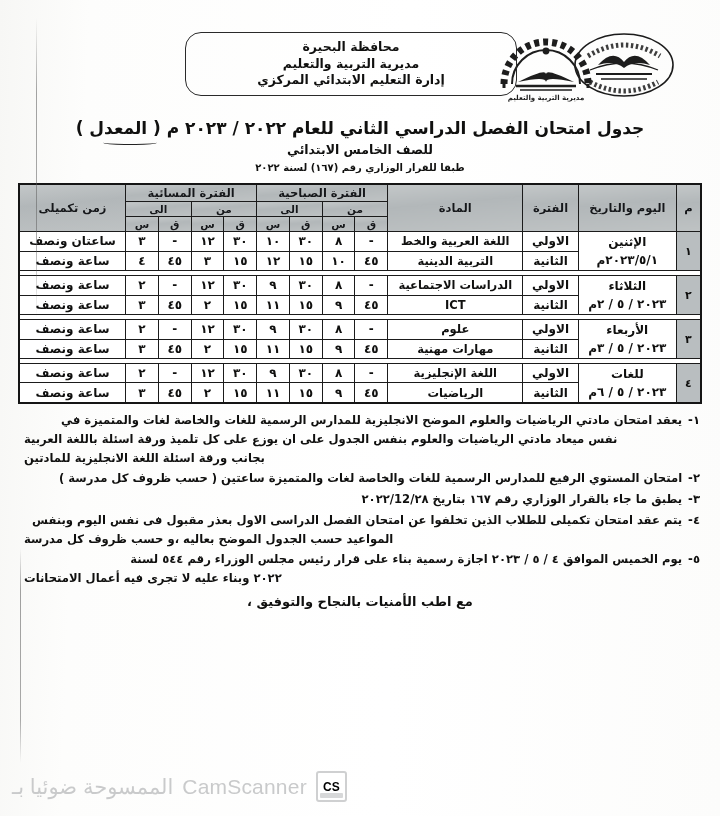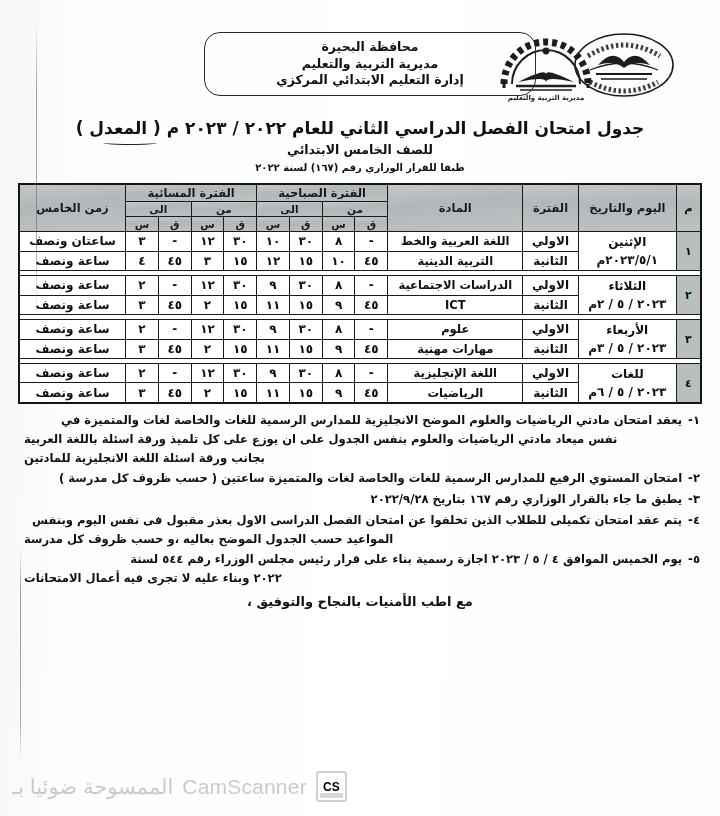--- a/index.html
+++ b/index.html
@@ -25,21 +25,21 @@
     position:absolute;left:20px;top:548px;width:1px;height:215px;
     background:linear-gradient(180deg,rgba(120,120,120,0) 0%,rgba(70,70,70,.5) 20%,rgba(70,70,70,.45) 80%,rgba(120,120,120,0) 100%);
   }
 
   
   .header{position:relative;height:116px;}
   .logo{position:absolute;top:26px;}
   .logo.left{right:40px;}
   .logo.right{left:492px;}
   .title-box{
-    position:absolute;left:204px;top:32px;width:330px;height:62px;
+    position:absolute;left:185px;top:32px;width:330px;height:62px;
     border:1.6px solid #2a2a2a;border-radius:16px;
     display:flex;flex-direction:column;align-items:center;justify-content:center;
     line-height:1.32;
   }
   .title-box div{font-size:12.5px;font-weight:bold;letter-spacing:.2px;}
 
   .subtitle{text-align:center;margin-top:2px;}
   .subtitle .l1{font-size:17px;font-weight:bold;}
   .subtitle .l2{font-size:12.5px;font-weight:bold;margin-top:4px;}
   .subtitle .l3{font-size:10px;font-weight:bold;margin-top:5px;}
@@ -189,21 +189,21 @@
         <col class="col-ans">
       </colgroup>
       <thead>
         <tr>
           <th rowspan="3">م</th>
           <th rowspan="3">اليوم والتاريخ</th>
           <th rowspan="3">الفترة</th>
           <th rowspan="3">المادة</th>
           <th colspan="4">الفترة الصباحية</th>
           <th colspan="4">الفترة المسائية</th>
-          <th rowspan="3">زمن الخامس</th>
+          <th rowspan="3">زمن تكميلى</th>
         </tr>
         <tr>
           <th colspan="2" class="small">من</th>
           <th colspan="2" class="small">الى</th>
           <th colspan="2" class="small">من</th>
           <th colspan="2" class="small">الى</th>
         </tr>
         <tr>
           <th class="small">ق</th>
           <th class="small">س</th>
@@ -352,21 +352,21 @@
       </div>
       <div class="note">
         <span class="num">٢-</span>
         <span class="body">
           <span class="ln">امتحان المستوي الرفيع للمدارس الرسمية للغات والخاصة لغات والمتميزة  ساعتين ( حسب ظروف كل مدرسة )</span>
         </span>
       </div>
       <div class="note">
         <span class="num">٣-</span>
         <span class="body">
-          <span class="ln">يطبق ما جاء بالقرار الوزاري رقم ١٦٧  بتاريخ ٢٠٢٢/٩/٢٨</span>
+          <span class="ln">يطبق ما جاء بالقرار الوزاري رقم ١٦٧  بتاريخ ٢٠٢٢/12/٢٨</span>
         </span>
       </div>
       <div class="note">
         <span class="num">٤-</span>
         <span class="body">
           <span class="ln">يتم عقد امتحان تكميلى للطلاب الذين تخلفوا عن امتحان الفصل الدراسى الاول بعذر مقبول فى نفس اليوم وبنفس</span>
           <span class="ln c">المواعيد  حسب الجدول الموضح بعاليه ،و حسب ظروف كل مدرسة</span>
         </span>
       </div>
       <div class="note">

